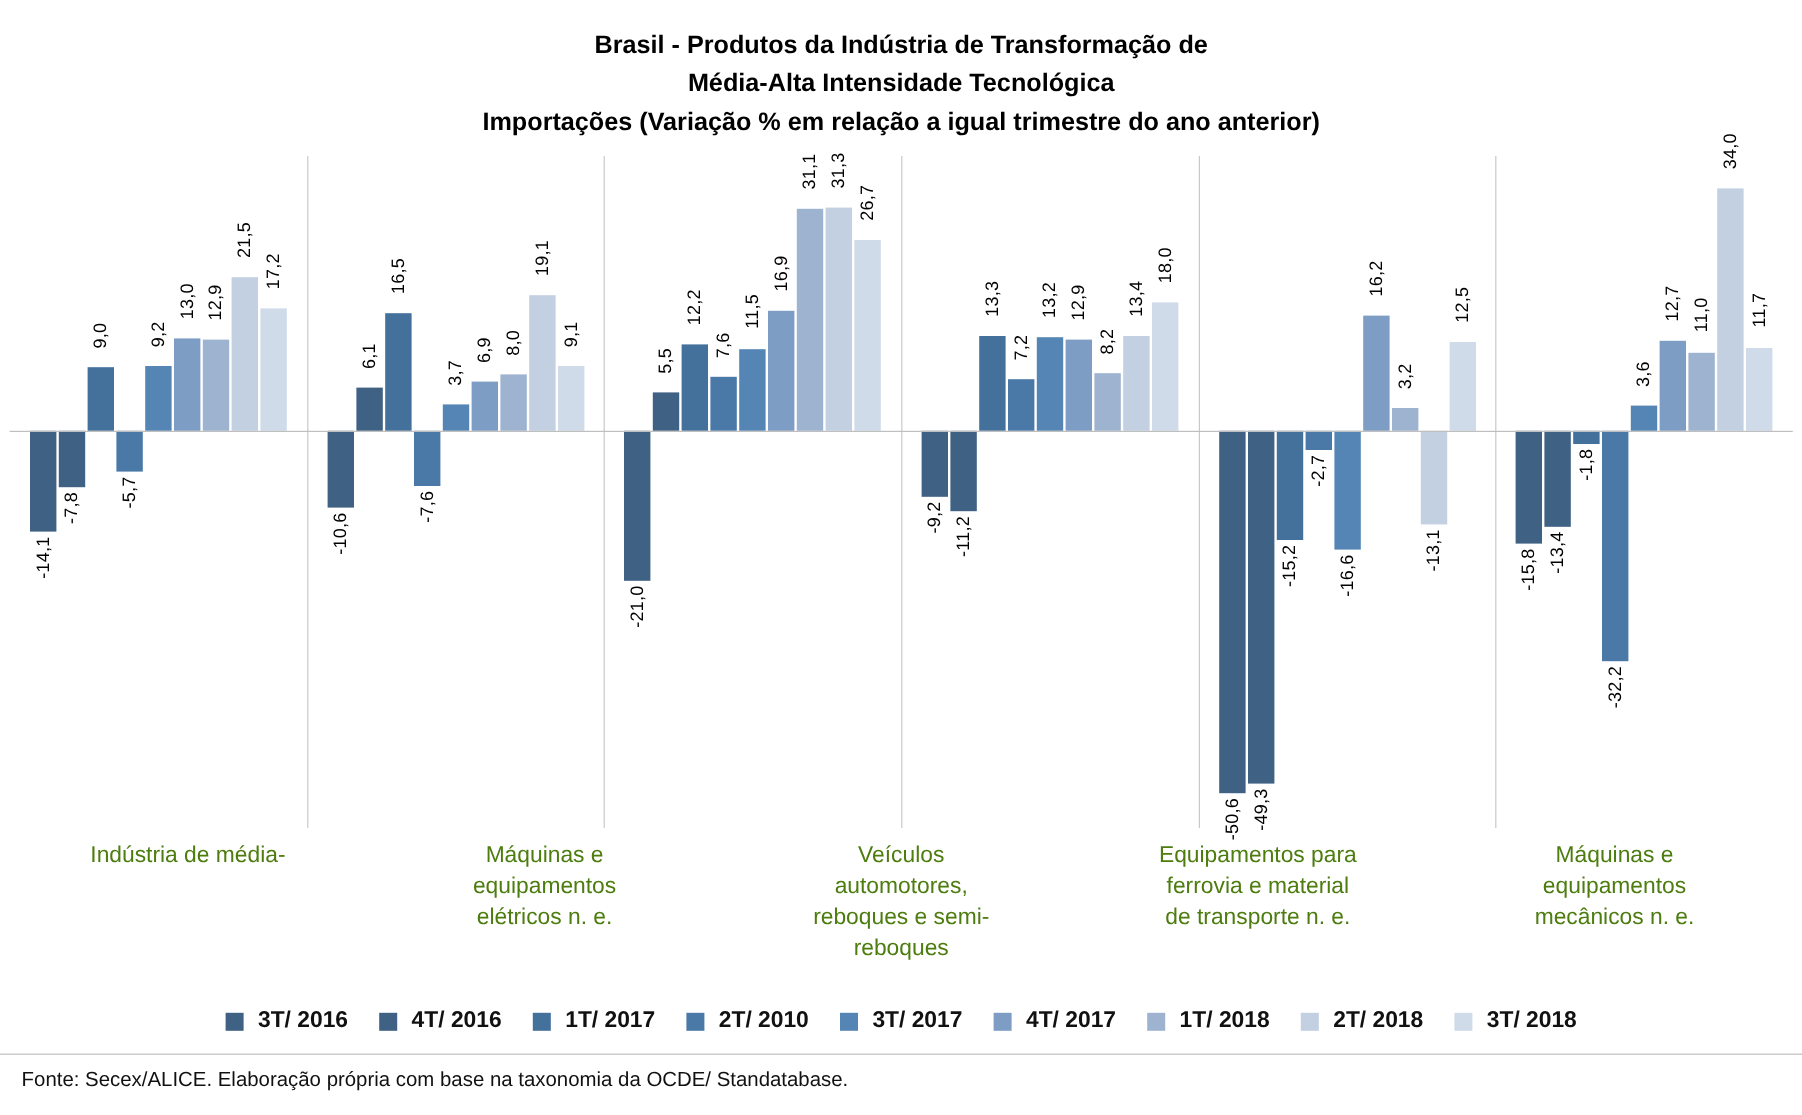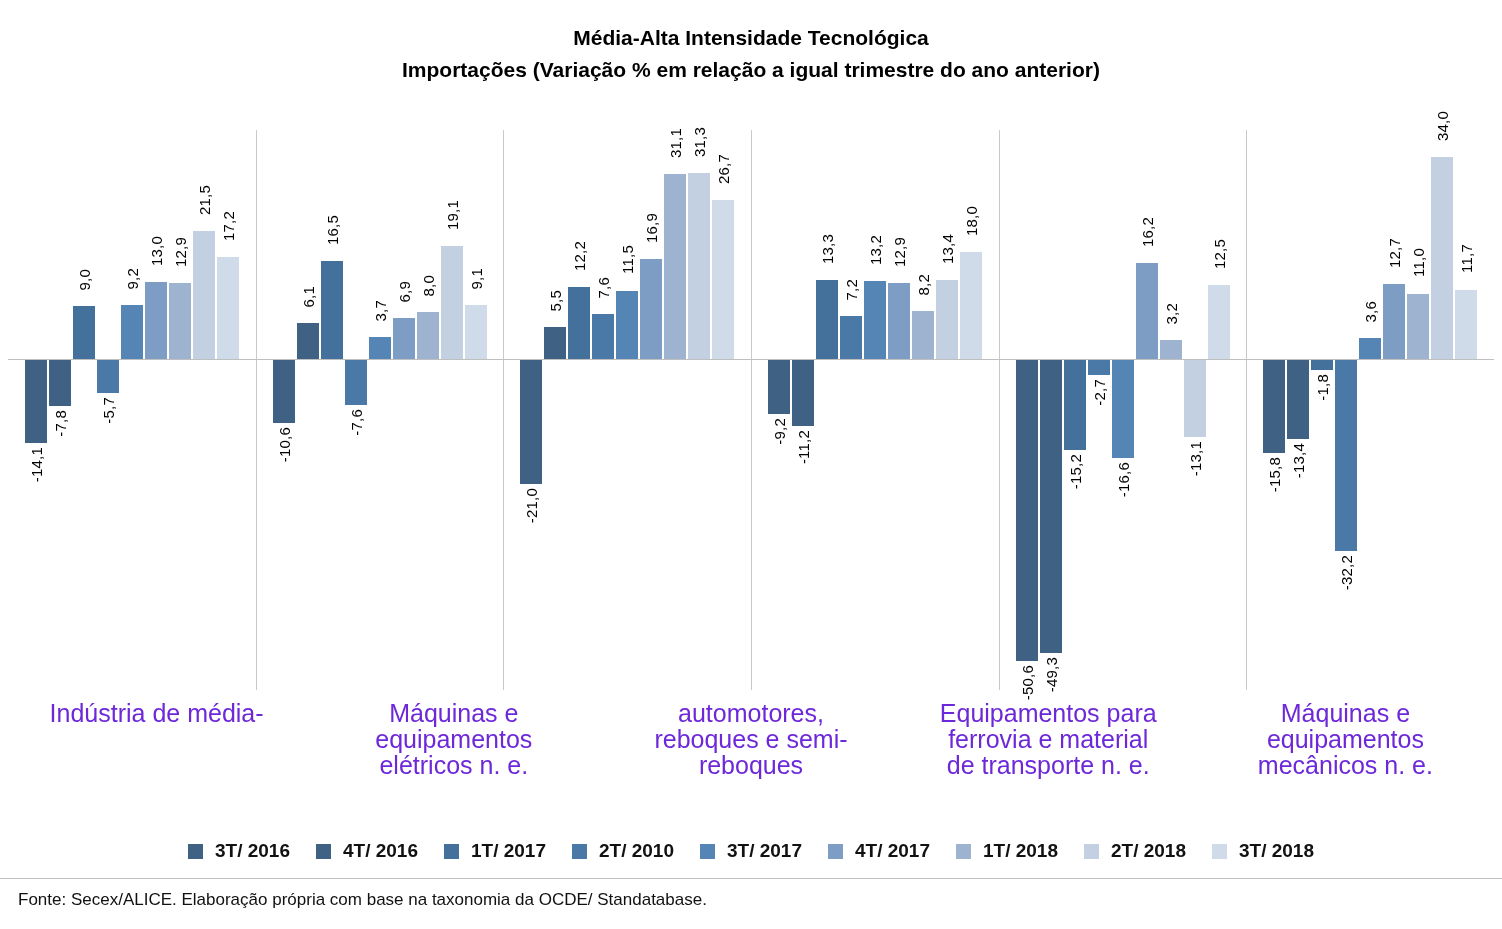--- a/index.html
+++ b/index.html
@@ -56,21 +56,21 @@
   }
   .lbl-pos{  }
   .lbl-neg{ }
 
   
   .cats{
     position:absolute;left:8px;top:700px;width:1486px;height:120px;
     display:flex;
   }
   .cat{
-    flex:1 1 0;text-align:center;font-size:25px;line-height:26px;color:#6d28d9;
+    flex:1 1 0;text-align:center;font-size:19px;line-height:26px;color:#4d7c0f;
     padding:0 6px;box-sizing:border-box;
   }
 
   
   .legend{
     position:absolute;left:0;top:840px;width:1502px;
     display:flex;justify-content:center;align-items:center;gap:26px;
     font-size:19px;font-weight:bold;color:#111;
   }
   .legend-item{display:flex;align-items:center;gap:12px;white-space:nowrap;}
@@ -82,20 +82,21 @@
   .footnote{
     position:absolute;left:18px;top:890px;font-size:17px;color:#111;
   }
 </style>
 </head>
 <body>
 
 <div id="chart-root">
 
   <div class="title">
+    <div>Brasil - Produtos da Indústria de Transformação de</div>
     <div>Média-Alta Intensidade Tecnológica</div>
     <div>Importações (Variação % em relação a igual trimestre do ano anterior)</div>
   </div>
 
   <div class="plot" id="plot">
     <div class="groups" id="groups">
         <div class="group">
           <div class="bars">
             <div class="barwrap">
               <div class="bar" style="background: rgb(63, 97, 132); top: 229.362px; height: 84px;"></div>
@@ -347,20 +348,21 @@
   <div class="cats" id="cats">
       <div class="cat">
         <div>Indústria de média-</div>
       </div>
       <div class="cat">
         <div>Máquinas e</div>
         <div>equipamentos</div>
         <div>elétricos n. e.</div>
       </div>
       <div class="cat">
+        <div>Veículos</div>
         <div>automotores,</div>
         <div>reboques e semi-</div>
         <div>reboques</div>
       </div>
       <div class="cat">
         <div>Equipamentos para</div>
         <div>ferrovia e material</div>
         <div>de transporte n. e.</div>
       </div>
       <div class="cat">

